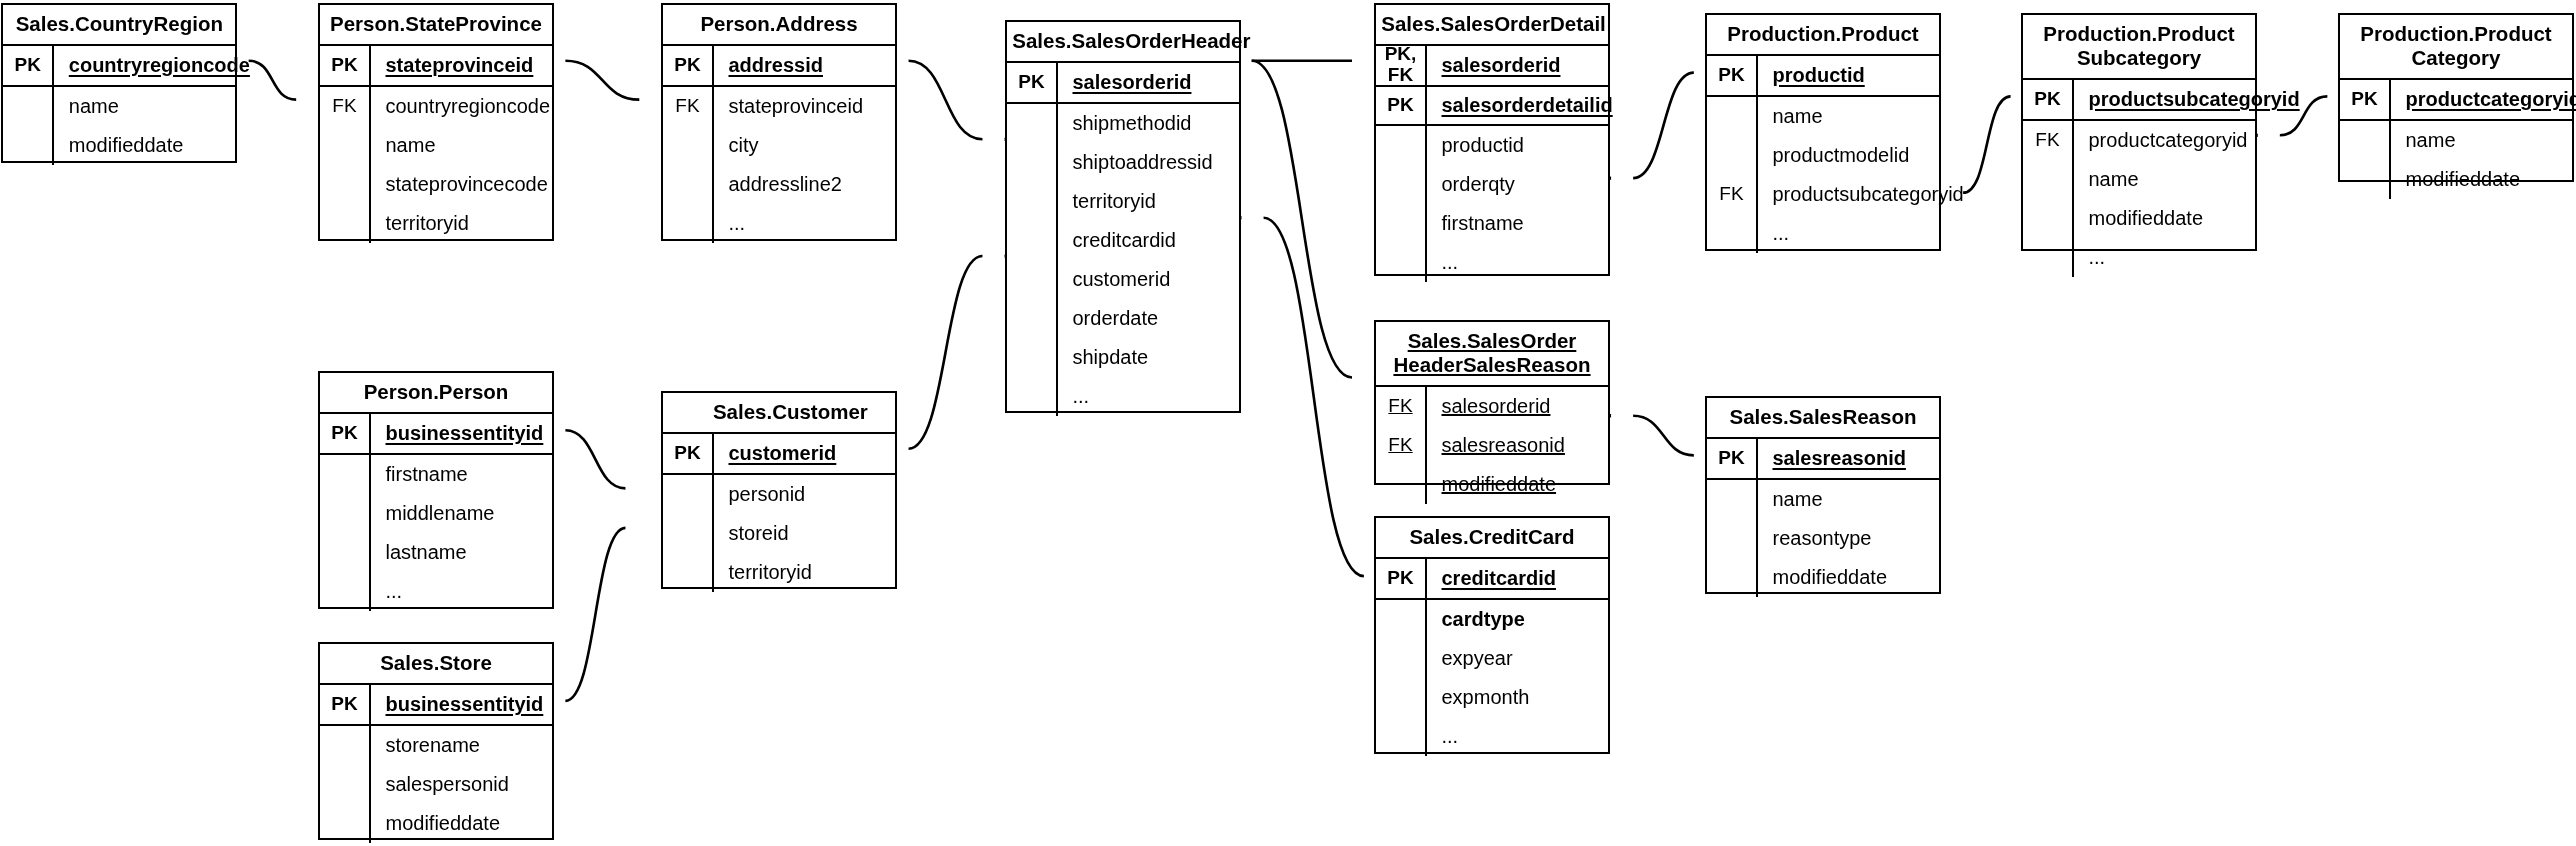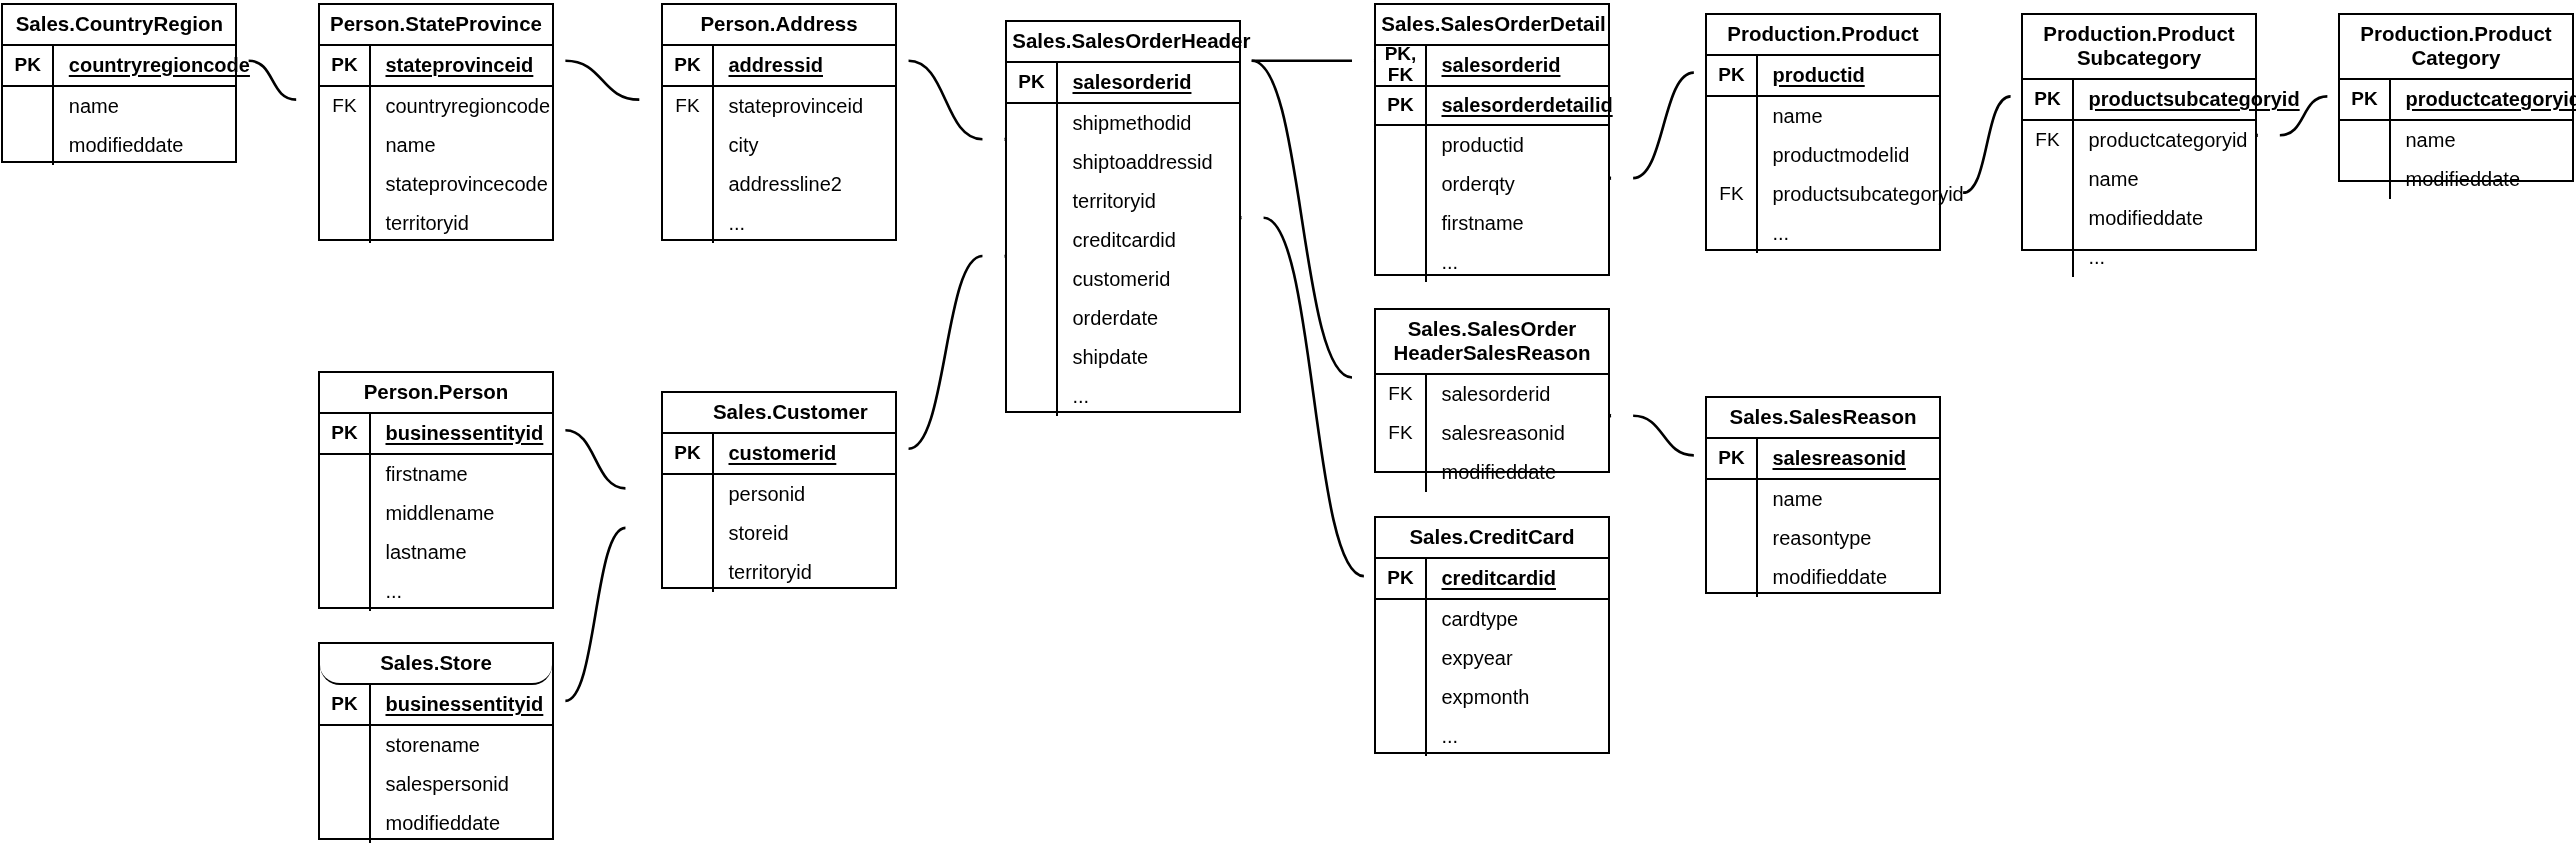--- a/index.html
+++ b/index.html
@@ -399,39 +399,39 @@
       <div class="attr-row" style="height: 39px;">
         <div class="key-cell"></div>
         <div class="name-cell">storeid</div>
       </div>
       <div class="attr-row" style="height: 39px;">
         <div class="key-cell"></div>
         <div class="name-cell">territoryid</div>
       </div>
     </div>
     <div class="entity" style="left: 318px; top: 642px; width: 236px; height: 198px;">
-      <div class="entity-title" style="height: 41px; border-radius: 20px;">Sales.Store</div>
+      <div class="entity-title" style="height: 41px;">Sales.Store</div>
       <div class="attr-row sep" style="height: 41px;">
         <div class="key-cell pk">PK</div>
         <div class="name-cell pk">businessentityid</div>
       </div>
       <div class="attr-row" style="height: 39px;">
         <div class="key-cell"></div>
         <div class="name-cell">storename</div>
       </div>
       <div class="attr-row" style="height: 39px;">
         <div class="key-cell"></div>
         <div class="name-cell">salespersonid</div>
       </div>
       <div class="attr-row" style="height: 39px;">
         <div class="key-cell"></div>
         <div class="name-cell">modifieddate</div>
       </div>
     </div>
-    <div class="entity" style="left: 1374px; top: 308px; width: 236px; height: 165px;">
+    <div class="entity" style="left: 1374px; top: 320px; width: 236px; height: 165px; text-decoration: underline;">
       <div class="entity-title" style="height: 65px;">Sales.SalesOrder
 HeaderSalesReason</div>
       <div class="attr-row" style="height: 39px;">
         <div class="key-cell">FK</div>
         <div class="name-cell">salesorderid</div>
       </div>
       <div class="attr-row" style="height: 39px;">
         <div class="key-cell">FK</div>
         <div class="name-cell">salesreasonid</div>
       </div>
@@ -458,21 +458,21 @@
         <div class="key-cell"></div>
         <div class="name-cell">modifieddate</div>
       </div>
     </div>
     <div class="entity" style="left: 1374px; top: 516px; width: 236px; height: 238px;">
       <div class="entity-title" style="height: 41px;">Sales.CreditCard</div>
       <div class="attr-row sep" style="height: 41px;">
         <div class="key-cell pk">PK</div>
         <div class="name-cell pk">creditcardid</div>
       </div>
-      <div class="attr-row" style="height: 39px;">
+      <div class="attr-row" style="height: 39px; font-weight: bold;">
         <div class="key-cell"></div>
         <div class="name-cell">cardtype</div>
       </div>
       <div class="attr-row" style="height: 39px;">
         <div class="key-cell"></div>
         <div class="name-cell">expyear</div>
       </div>
       <div class="attr-row" style="height: 39px;">
         <div class="key-cell"></div>
         <div class="name-cell">expmonth</div>

